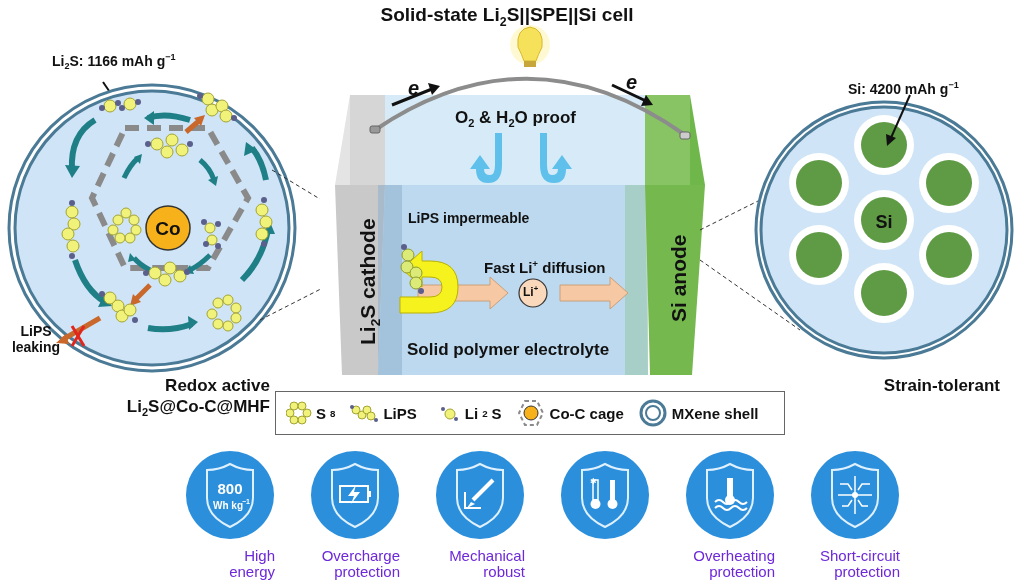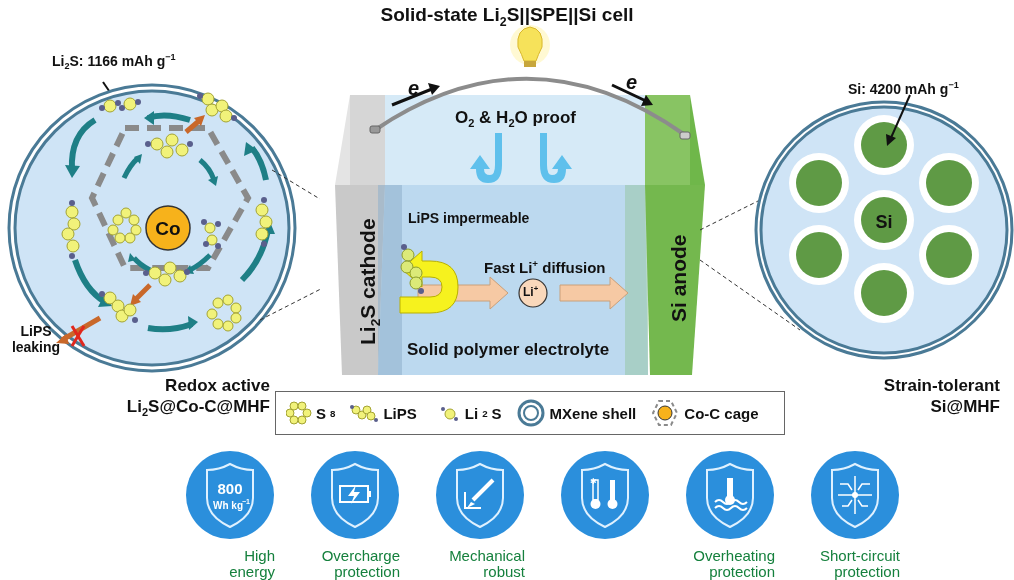--- a/index.html
+++ b/index.html
@@ -3,21 +3,21 @@
 <meta charset="utf-8">
 <style>
   html, body { margin:0; padding:0; background:#ffffff; }
   body { width:1014px; height:580px; position:relative; overflow:hidden;
          font-family: "Liberation Sans", "DejaVu Sans", sans-serif; color:#111; }
   svg text { font-family: "Liberation Sans", "DejaVu Sans", sans-serif; }
   .abs { position:absolute; }
   .title { left:0; width:1014px; top:4px; text-align:center; font-size:19px; font-weight:bold; }
   .caption { text-align:right; font-weight:bold; font-size:17px; line-height:21px; }
   .feature { position:absolute; top:450px; width:110px; text-align:right; }
-  .feature .lbl { font-size:15px; line-height:16px; margin-top:4px; color:#15803d; }
+  .feature .lbl { font-size:15px; line-height:16px; margin-top:4px; color:#6d28d9; }
   .legend { left:275px; top:391px; width:510px; height:44px; border:1px solid #666;
             box-sizing:border-box; display:flex; align-items:center; gap:14px; padding-left:10px;
             font-weight:bold; font-size:15px; }
   .legend .it { display:flex; align-items:center; gap:4px; }
   sub, sup { font-size:65%; }
 </style>
 </head>
 <body>
 
 <div class="abs title"><span>Solid-state Li</span><sub>2</sub><span>S||SPE||Si cell</span></div>
@@ -273,21 +273,20 @@
       <circle cx="259" cy="165" r="23" fill="#5f9a45"></circle>
     <circle cx="194" cy="203" r="30" fill="#ffffff"></circle>
       <circle cx="194" cy="203" r="23" fill="#5f9a45"></circle>
   </g>
   <text x="194" y="138" text-anchor="middle" font-size="18" font-weight="bold" fill="#111">Si</text>
   <line x1="220" y1="5" x2="200" y2="50" stroke="#111" stroke-width="2"></line>
   <polygon points="197,56 196,44 206,48" fill="#111"></polygon>
 </svg>
 <div class="abs caption" style="left:770px;top:375px;width:230px;">
   <div>Strain-tolerant</div>
-  <div>Si@MHF</div>
 </div>
 
 <div class="abs legend">
   <div class="it">
     <svg width="26" height="24">
       <g fill="#f1f27a" stroke="#a3a332">
           <circle cx="8" cy="5" r="4"></circle>
           <circle cx="16" cy="5" r="4"></circle>
           <circle cx="21" cy="12" r="4"></circle>
           <circle cx="16" cy="19" r="4"></circle>
@@ -316,31 +315,31 @@
       <circle cx="11" cy="11" r="5" fill="#f1f27a" stroke="#a3a332"></circle>
       <circle cx="4" cy="6" r="2" fill="#5a5f8c"></circle>
         <circle cx="17" cy="16" r="2" fill="#5a5f8c"></circle>
     </svg>
     <span>Li</span>
       <sub>2</sub>
       <span>S</span>
   </div>
   <div class="it">
     <svg width="30" height="30">
+      <polygon points="9,3 21,3 27,15 21,27 9,27 3,15" fill="none" stroke="#8a8a8a" stroke-width="2" stroke-dasharray="4,3"></polygon>
+      <circle cx="15" cy="15" r="7" fill="#f7b21b" stroke="#333"></circle>
+    </svg>
+    <span>Co-C cage</span>
+  </div>
+  <div class="it">
+    <svg width="30" height="30">
       <circle cx="15" cy="15" r="12" fill="#fff" stroke="#4a7a96" stroke-width="3"></circle>
       <circle cx="15" cy="15" r="7" fill="#fff" stroke="#4a7a96" stroke-width="2"></circle>
     </svg>
     <span>MXene shell</span>
-  </div>
-  <div class="it">
-    <svg width="30" height="30">
-      <polygon points="9,3 21,3 27,15 21,27 9,27 3,15" fill="none" stroke="#8a8a8a" stroke-width="2" stroke-dasharray="4,3"></polygon>
-      <circle cx="15" cy="15" r="7" fill="#f7b21b" stroke="#333"></circle>
-    </svg>
-    <span>Co-C cage</span>
   </div>
 </div>
 
 <div class="feature" style="left:165px;">
   <svg width="90" height="90" viewBox="0 0 90 90">
     <circle cx="45" cy="45" r="44" fill="#2b8fdc"></circle>
     <path d="M45 14 Q56 20 68 20 L68 48 Q68 66 45 77 Q22 66 22 48 L22 20 Q34 20 45 14 Z" fill="none" stroke="#dff1ff" stroke-width="2"></path>
     <text x="45" y="44" text-anchor="middle" font-size="15" font-weight="bold" fill="#fff">800</text>
     <text x="43" y="59" text-anchor="middle" font-size="10" font-weight="bold" fill="#fff">Wh kg</text>
     <text x="61" y="54" text-anchor="middle" font-size="7" font-weight="bold" fill="#fff">−1</text>

